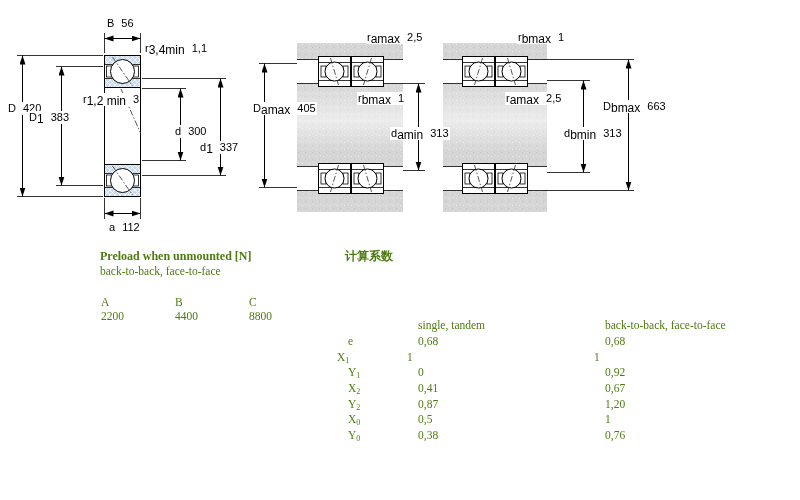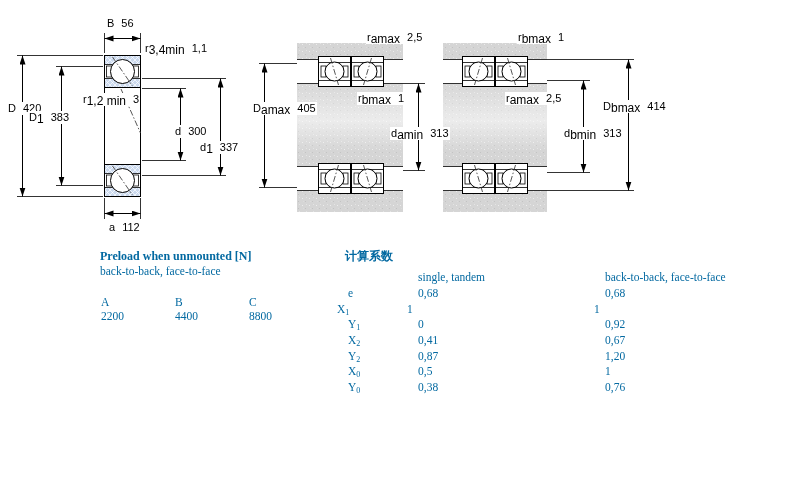--- a/index.html
+++ b/index.html
@@ -5,26 +5,26 @@
   html,body{margin:0;padding:0;background:#fff;}
   .stage{position:relative;width:800px;height:500px;background:#ffffff;overflow:hidden;
          font-family:"Liberation Sans",sans-serif;color:#000;}
   .stage svg{position:absolute;left:0;top:0;}
   
   .dim{position:absolute;font:11px/13px "Liberation Sans",sans-serif;background:#fff;
        white-space:nowrap;padding:0 1px;}
   .dim sub{font-size:12px;line-height:0;vertical-align:-2px;}
   .dim .v{margin-left:7px;}
   
-  .ser{font-family:"Liberation Serif",serif;font-size:11.5px;line-height:13px;color:#0369a1;
+  .ser{font-family:"Liberation Serif",serif;font-size:11.5px;line-height:13px;color:#4d7c0f;
        position:absolute;white-space:nowrap;}
   .bold{font-weight:bold;font-size:12px;}
   .prow .pc{display:inline-block;width:74px;}
   .crow .c1{display:inline-block;width:70px;}
-  .crow .c2{display:inline-block;width:187px;}
+  .crow .c2{display:inline-block;width:187px;margin-top:48px;}
   .crow sub,.prow sub{font-size:8px;line-height:0;vertical-align:-2px;}
   .dd{stroke:#444;stroke-width:0.9;stroke-dasharray:6 2 1.5 2;fill:none;}
   .ln{stroke:#000;stroke-width:1;fill:none;}
   .thin{stroke:#000;stroke-width:0.8;fill:none;}
 </style>
 </head>
 <body>
 
 <div class="stage">
 
@@ -191,21 +191,21 @@
   <div class="dim" style="left:199px;top:141px"><span class="b">d</span><sub>1</sub><span class="v">337</span></div>
   <div class="dim" style="left:108px;top:221px"><span class="b">a</span><sub></sub><span class="v">112</span></div>
 
   <div class="dim" style="left:366px;top:31px"><span class="b">r</span><sub>amax</sub><span class="v">2,5</span></div>
   <div class="dim" style="left:357px;top:92px"><span class="b">r</span><sub>bmax</sub><span class="v">1</span></div>
   <div class="dim" style="left:252px;top:102px"><span class="b">D</span><sub>amax</sub><span class="v">405</span></div>
   <div class="dim" style="left:390px;top:127px"><span class="b">d</span><sub>amin</sub><span class="v">313</span></div>
 
   <div class="dim" style="left:517px;top:31px"><span class="b">r</span><sub>bmax</sub><span class="v">1</span></div>
   <div class="dim" style="left:505px;top:92px"><span class="b">r</span><sub>amax</sub><span class="v">2,5</span></div>
-  <div class="dim" style="left:602px;top:100px"><span class="b">D</span><sub>bmax</sub><span class="v">414</span></div>
+  <div class="dim" style="left:602px;top:100px"><span class="b">D</span><sub>bmax</sub><span class="v">663</span></div>
   <div class="dim" style="left:563px;top:127px"><span class="b">d</span><sub>bmin</sub><span class="v">313</span></div>
 
   <div>
     <div class="ser bold" style="left:100px;top:250px">Preload when unmounted [N]</div>
     <div class="ser" style="left:100px;top:265px">back-to-back, face-to-face</div>
     <div class="ser prow" style="left:101px;top:296px">
       <span class="pc">A</span><span class="pc">B</span><span>C</span>
     </div>
     <div class="ser prow" style="left:101px;top:310px">
       <span class="pc">2200</span><span class="pc">4400</span><span>8800</span>

